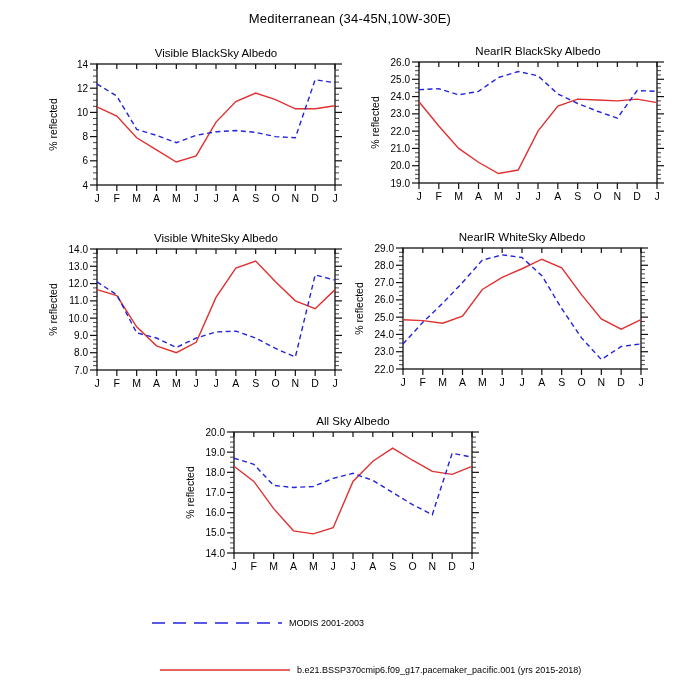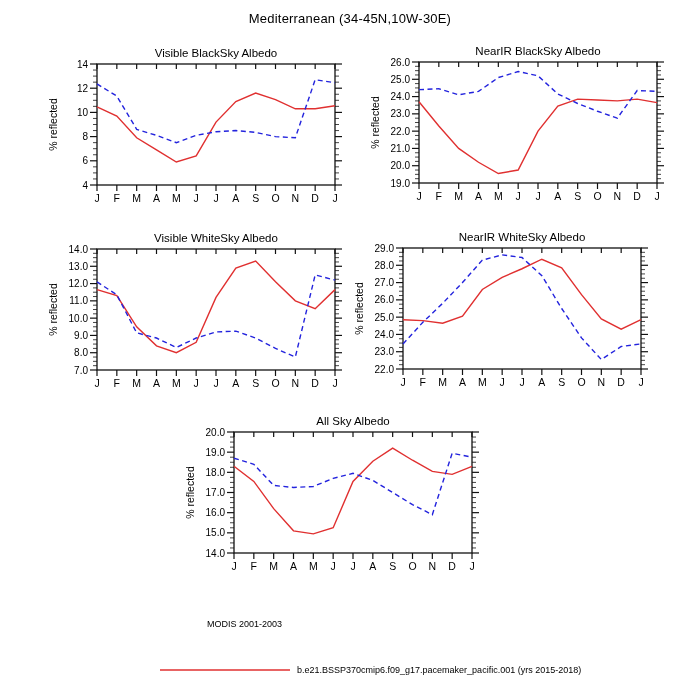--- a/index.html
+++ b/index.html
@@ -12,21 +12,21 @@
   #panel-1{left:345px;top:40px;margin-left:16px;}
   #panel-2{left:39px;top:227px;text-align:center;}
   #panel-3{left:345px;top:226px;}
   #panel-4{left:176px;top:410px;}
   svg text{fill:#000;}
   .ptitle{font-size:11.5px;text-anchor:middle;}
   .ytick-label{font-size:10px;text-anchor:end;}
   .xtick-label{font-size:10.5px;text-anchor:middle;}
   .ylab{font-size:10.5px;text-anchor:middle;}
   .legend-row{position:absolute;display:flex;align-items:center;height:12px;}
-  #legend-row-0{left:176px;top:617px;flex-direction:column;}
+  #legend-row-0{left:152px;top:617px;}
   #legend-row-1{left:160px;top:664px;}
   .legend-label{margin-left:7px;font-size:9px;white-space:nowrap;}
 </style>
 </head>
 <body>
 
 <div class="canvas">
 
   <div class="main-title">Mediterranean (34-45N,10W-30E)</div>
 

